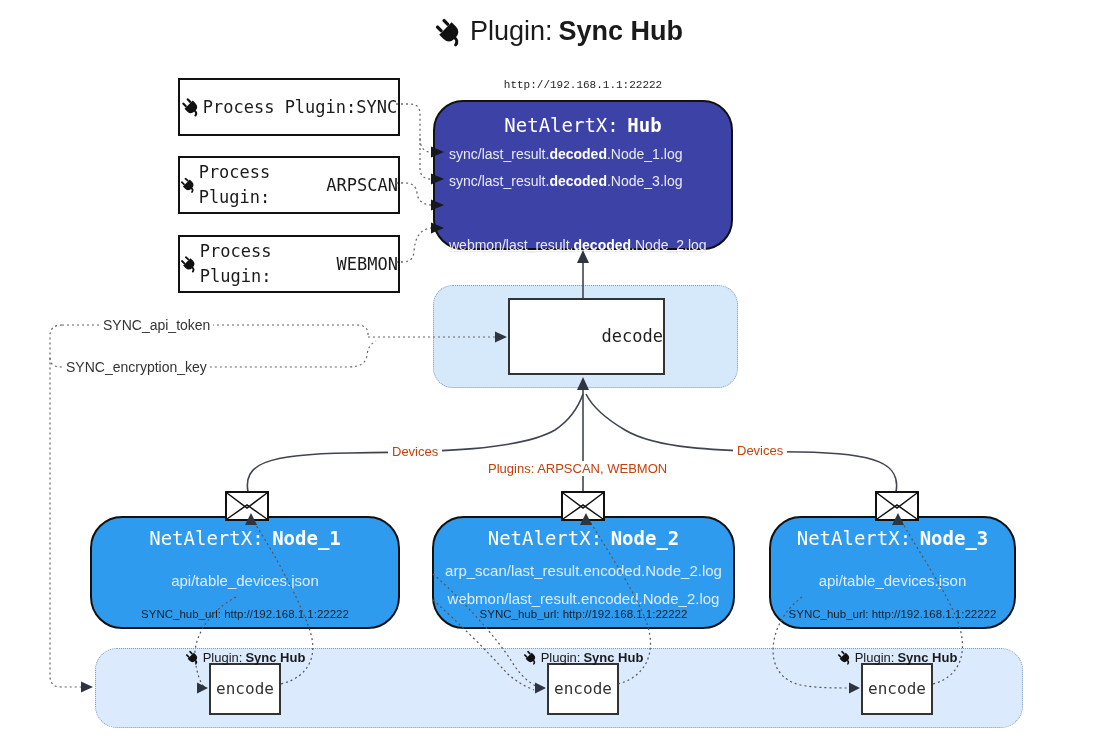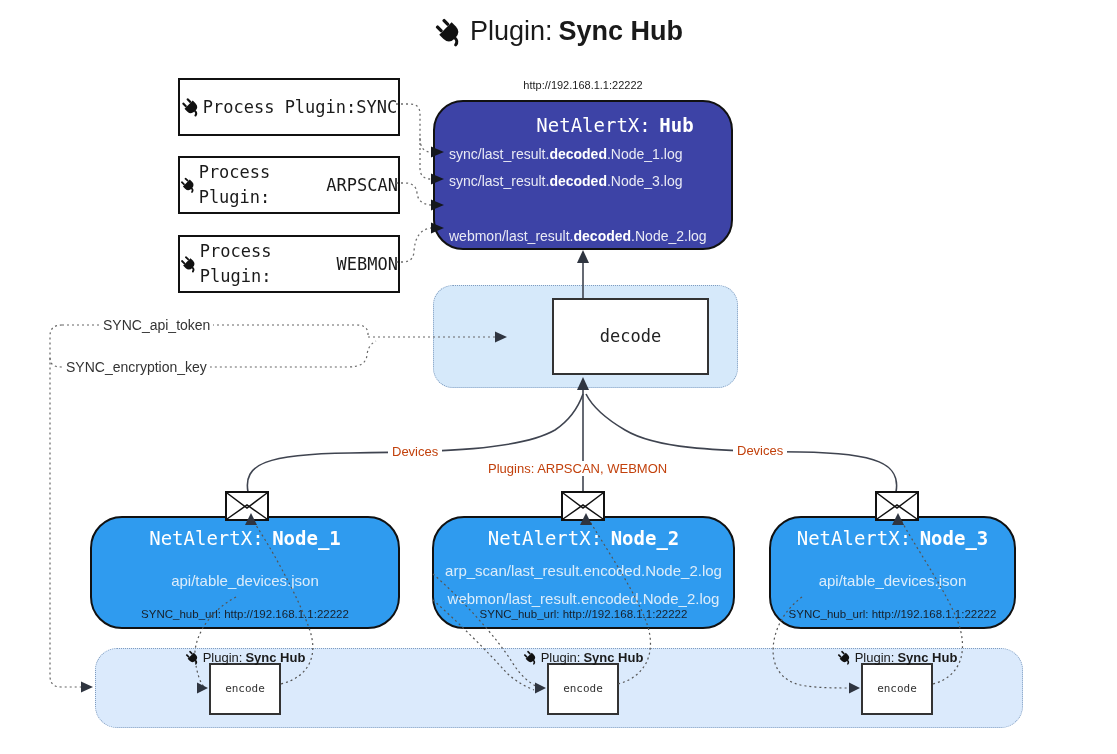--- a/index.html
+++ b/index.html
@@ -15,51 +15,51 @@
 
   
   .pbox{left:178px;width:218px;height:54px;background:#fff;border:2px solid #111;
         display:flex;flex-direction:row;align-items:center;justify-content:center;
         font-size:17px;color:#1a1a1a;line-height:1.45;}
   .pbox .row{display:flex;align-items:center;gap:2px;}
 
   
   #hub{left:433px;top:100px;width:300px;height:150px;background:#3d43a6;border:2px solid #111;
        border-radius:30px;box-sizing:border-box;}
-  #hub-title{left:0;top:12px;width:100%;text-align:center;font-size:19px;color:#fff;padding-left:32px;}
+  #hub-title{left:0;top:12px;width:100%;text-align:center;font-size:19px;color:#fff;}
   #hub-title .bold{font-weight:700;}
   .hub-line{left:14px;width:280px;height:18px;font-size:14px;color:#e9eaf5;white-space:nowrap;}
   .hub-line b{color:#fff;}
-  #hub-url{left:433px;top:79px;width:300px;text-align:center;font-size:11px;color:#222;}
+  #hub-url{left:433px;top:79px;width:300px;text-align:center;font-size:11px;color:#222;font-family:Liberation Mono, monospace;}
 
   
   #decode-wrap{left:433px;top:285px;width:305px;height:103px;background:#d6e9fa;
                border:1.5px dotted #7f9cbf;border-radius:20px;box-sizing:border-box;}
   #decode-box{left:508px;top:298px;width:157px;height:77px;background:#fff;border:2px solid #333;
-              box-sizing:border-box;text-align:center;line-height:73px;font-size:17px;color:#222;margin-left:44px;}
+              box-sizing:border-box;text-align:right;line-height:73px;font-size:17px;color:#222;}
 
   
   .keylbl{background:#fff;padding:0 3px;font-size:14px;color:#333;white-space:nowrap;z-index:3;}
 
   
   .node{top:516px;height:113px;background:#2f9bef;border:2px solid #111;border-radius:32px;
         box-sizing:border-box;}
   .node-title{left:0;top:9px;width:100%;text-align:center;font-size:19px;color:#fff;white-space:nowrap;}
   .node-title .bold{font-weight:700;}
   .node-line{left:0;width:100%;text-align:center;font-size:15px;color:#dcedfb;white-space:nowrap;}
   .node-footer{left:0;bottom:7px;width:100%;text-align:center;font-size:11.5px;color:#16202b;white-space:nowrap;}
 
   
   #band{left:95px;top:648px;width:928px;height:80px;background:#dbeafc;
         border:1.5px dotted #7f9cbf;border-radius:22px;box-sizing:border-box;}
   .band-label{top:650px;width:180px;text-align:center;font-size:13px;color:#1a1a1a;
               display:flex;align-items:center;justify-content:center;gap:3px;z-index:3;}
   .band-label .bold{font-weight:700;}
   .enc-box{top:663px;width:72px;height:52px;background:#fff;border:2px solid #333;box-sizing:border-box;
-           text-align:center;line-height:48px;font-size:11px;color:#333;}
+           text-align:center;line-height:48px;font-size:16px;color:#333;}
 
   
   .edge-lbl{background:#fff;padding:0 4px;font-size:13px;color:#c2410c;white-space:nowrap;z-index:3;text-align:left;}
 
   
   #overlay{left:0;top:0;z-index:2;pointer-events:none;}
   .tsep{margin-right:.45em;}
   .plug-lg{width:30px;height:30px;}
   .plug-md{width:20px;height:20px;}
   .plug-sm{width:15px;height:15px;}
@@ -119,21 +119,21 @@
   </div>
 
   <div id="hub-url" class="abs">http://192.168.1.1:22222</div>
 
   <div id="hub" class="abs">
     <div id="hub-title" class="abs mono">
       <span class="tsep">NetAlertX:</span><span class="bold">Hub</span>
     </div>
     <div class="hub-line abs" style="top:44px;"><span>sync/last_result.</span><b>decoded</b><span>.Node_1.log</span></div>
     <div class="hub-line abs" style="top:71px;"><span>sync/last_result.</span><b>decoded</b><span>.Node_3.log</span></div>
-    <div class="hub-line abs" style="top:126px;"><span>webmon/last_result.</span><b>decoded</b><span>.Node_2.log</span></div>
+    <div class="hub-line abs" style="top:135px;text-decoration:underline;"><span>webmon/last_result.</span><b>decoded</b><span>.Node_2.log</span></div>
   </div>
 
   <div id="decode-wrap" class="abs"></div>
   <div id="decode-box" class="abs mono">decode</div>
 
   <div class="keylbl abs" style="left:100px;top:317px;">SYNC_api_token</div>
   <div class="keylbl abs" style="left:63px;top:359px;">SYNC_encryption_key</div>
 
   <div class="node abs" style="left:90px;width:310px;">
     <div class="node-title abs mono">

